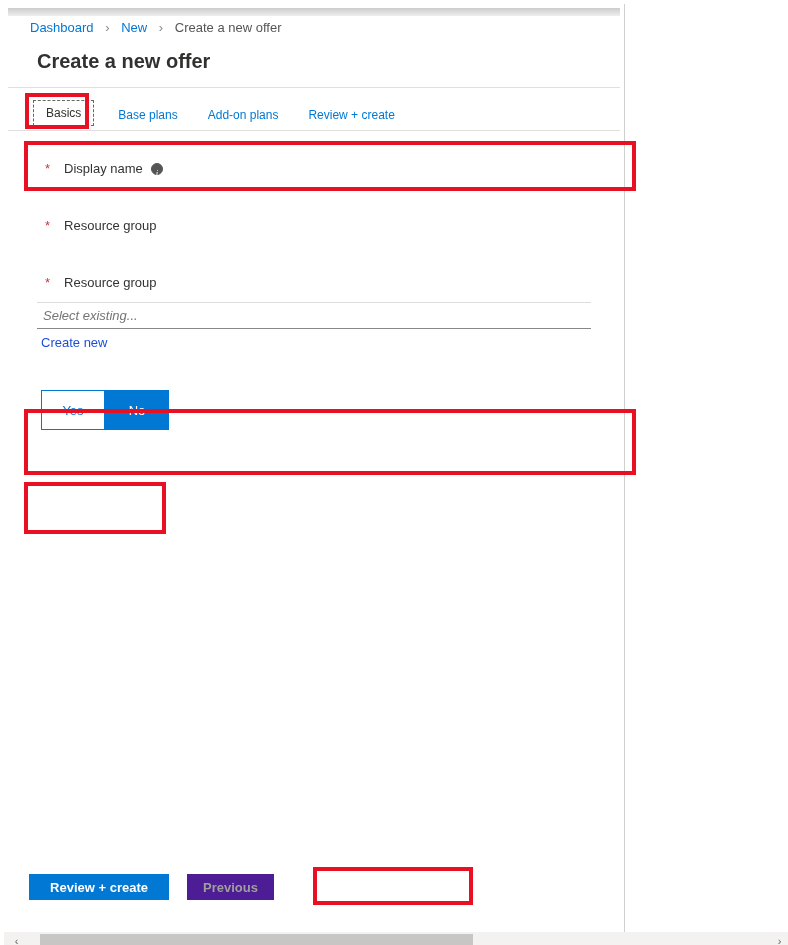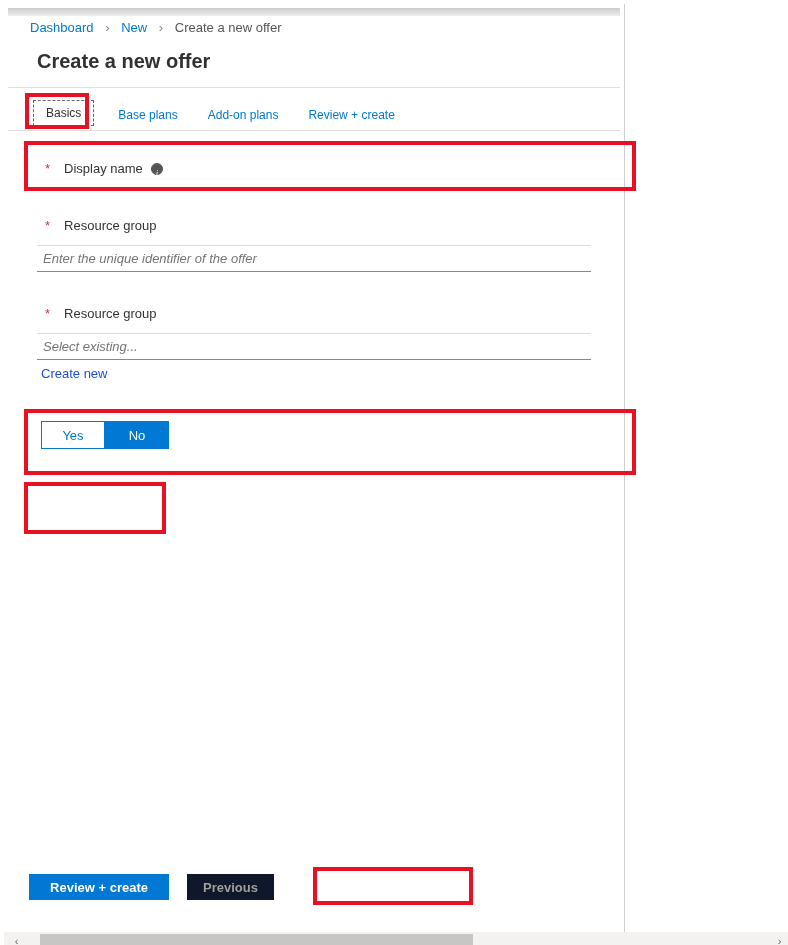--- a/index.html
+++ b/index.html
@@ -89,21 +89,21 @@
       resize: none;
       outline: none;
     }
     .link-small { color: #1d4ed8; font-size: 13px; cursor: pointer; display:inline-block; margin-top:2px;}
     .toggle-group {
       display: flex;
       margin-top: 6px;
     }
     .toggle-btn {
       width: 64px;
-      height: 28px;
+      height: 40px;
       border: 1px solid #0078d4;
       display: flex;
       align-items: center;
       justify-content: center;
       font-size: 13px;
       cursor: pointer;
     }
     .toggle-btn.yes { color: #0078d4; background: #fff; }
     .toggle-btn.no { color: #fff; background: #0078d4; }
     .hl-red { border: 4px solid #e81123; }
@@ -126,21 +126,21 @@
       padding: 0 16px;
       display: flex;
       align-items: center;
       justify-content: center;
       font-size: 13px;
       font-weight: 600;
       cursor: pointer;
       min-width: 140px;
     }
     .btn.primary { background: #0078d4; color: #fff; border: none;}
-    .btn.disabled { background: #0f172a; color: #a19f9d; border: none; cursor: default; min-width: 78px;}
+    .btn.disabled { background: #4c1d95; color: #a19f9d; border: none; cursor: default; min-width: 78px;}
     .btn.outline { background: #fff; color: #0078d4; border: 1px solid #0078d4; min-width: 140px;}
     .scrollbar {
       position: absolute;
       bottom: 0; left: 0; right: 0;
       height: 17px;
       background: #f3f2f1;
       display: flex;
       align-items: center;
     }
     .scroll-arrow {
@@ -205,21 +205,20 @@
         <span>Display name</span>
         <span class="info-icon">i</span>
       </div>
     </div>
 
     <div class="field">
       <div class="field-label">
         <span class="req">*</span>
         <span>Resource group</span>
       </div>
-      <input class="text-input" placeholder="Enter the unique identifier of the offer" style="">
     </div>
 
 
     <div class="field" style="margin-bottom:8px;">
       <div class="field-label">
         <span class="req">*</span>
         <span>Resource group</span>
       </div>
       <input class="text-input select-input" placeholder="Select existing..." style="">
       <span class="link-small">Create new</span>

